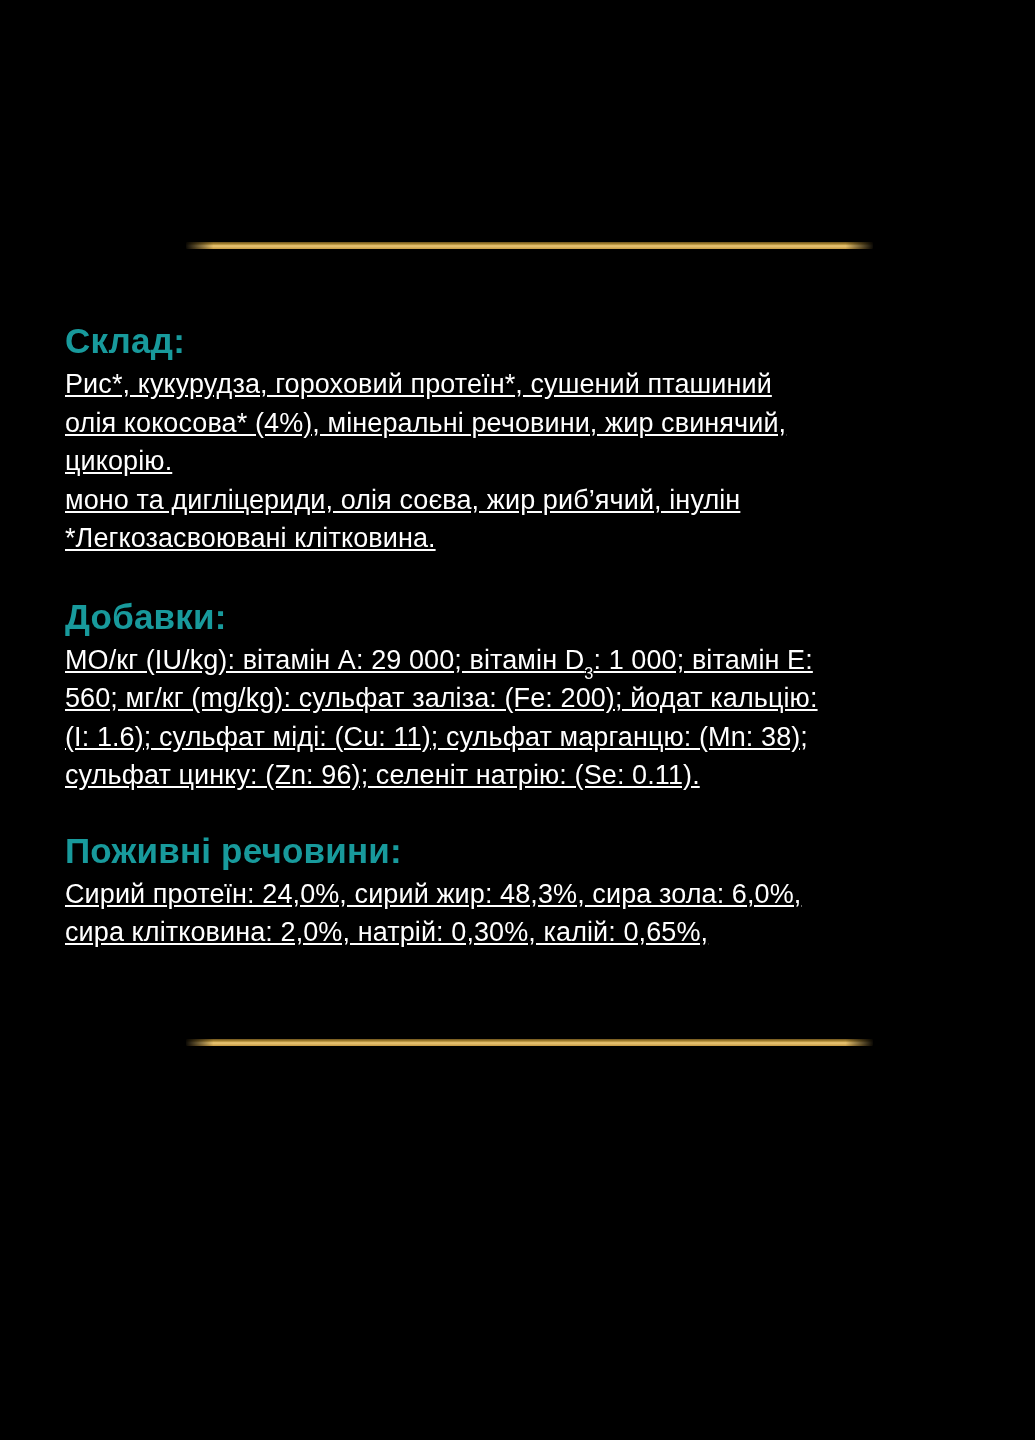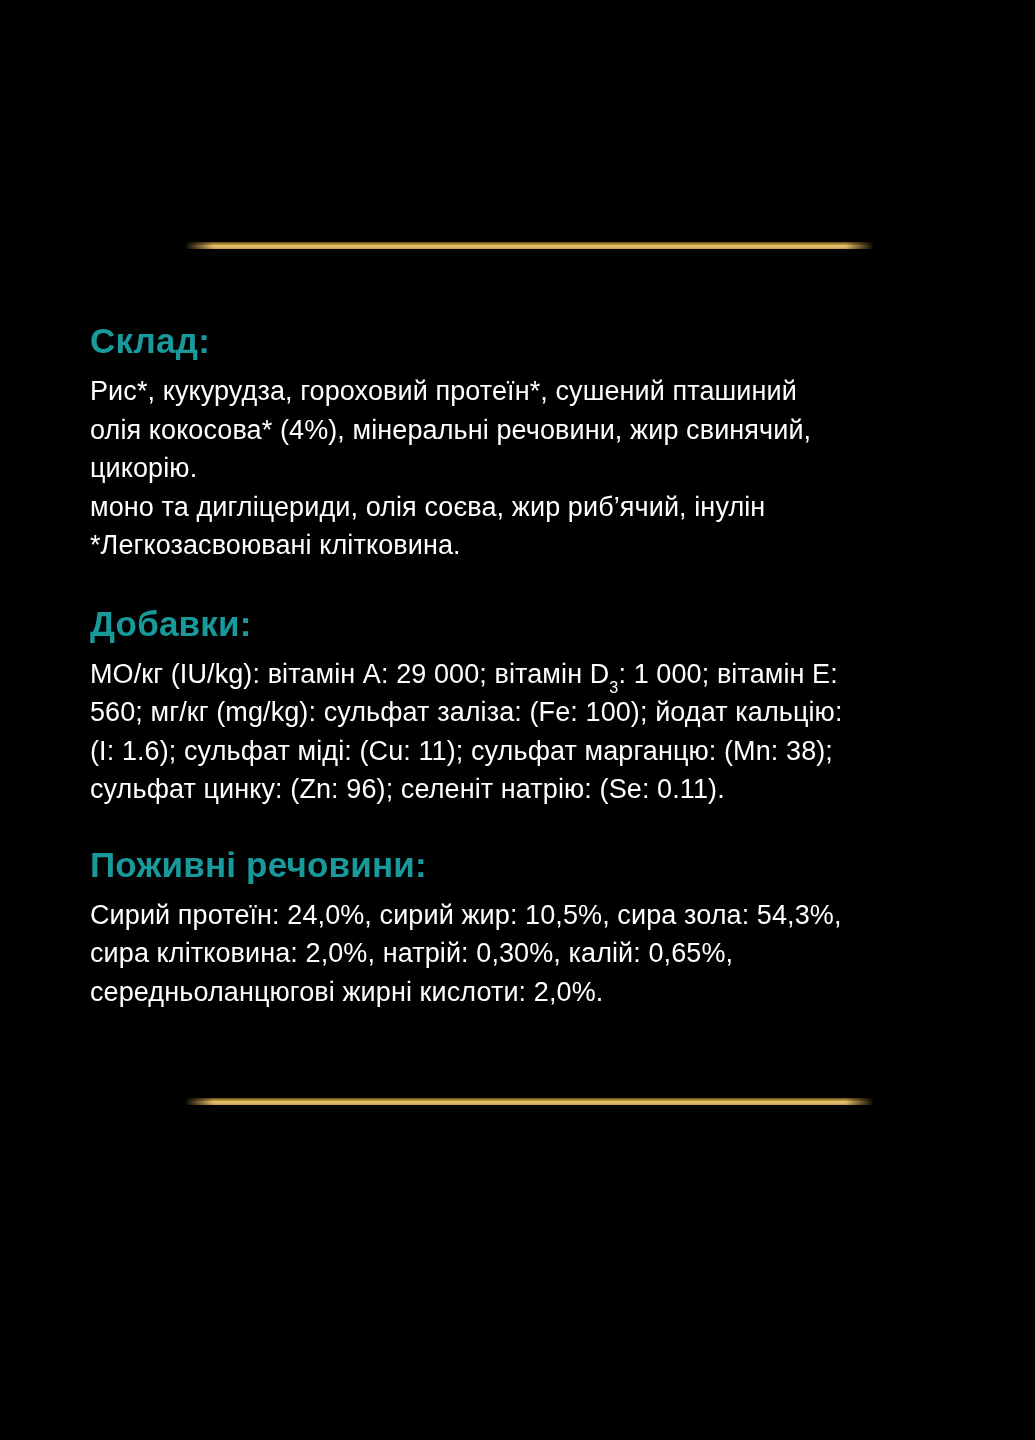--- a/index.html
+++ b/index.html
@@ -24,36 +24,36 @@
     background:
       linear-gradient(90deg,
         rgba(0,0,0,0.95) 0%, rgba(0,0,0,0) 4%,
         rgba(0,0,0,0) 96%, rgba(0,0,0,0.95) 100%),
       linear-gradient(180deg,
         #6e5420 0%, #a8842f 28%, #ecc877 55%, #c59a44 100%);
   }
   .rule-top { margin-top: 242px; }
   .rule-bottom { margin-top: 87px; }
   .content {
-    padding-left: 90px;
+    padding-left: 65px;
     padding-right: 40px;
   }
   section { display: block; }
   .section-heading {
     margin: 0;
     font-size: 35px;
     line-height: 42px;
     font-weight: 700;
     color: #189a9c;
     letter-spacing: 0.2px;
   }
   .section-composition { margin-top: 71px; }
   .section-additives   { margin-top: 38px; }
   .section-nutrients   { margin-top: 35px; }
-  .section-body { margin-top: 10px; }
+  .section-body { margin-top: 3px; text-decoration: underline; }
   .line {
     font-size: 27px;
     line-height: 38.5px;
     font-weight: 400;
     white-space: nowrap;
     letter-spacing: 0.1px;
   }
   .line sub {
     font-size: 0.6em;
     line-height: 0;
@@ -78,32 +78,31 @@
         <div class="line">цикорію.</div>
         <div class="line">моно та дигліцериди, олія соєва, жир риб’ячий, інулін</div>
         <div class="line">*Легкозасвоювані клітковина.</div>
       </div>
     </section>
 
     <section class="section-additives">
       <h2 class="section-heading">Добавки:</h2>
       <div class="section-body">
         <div class="line"><span>МО/кг (IU/kg): вітамін A: 29 000; вітамін D</span><sub>3</sub><span>: 1 000; вітамін E:</span></div>
-        <div class="line">560; мг/кг (mg/kg): сульфат заліза: (Fe: 100); йодат кальцію:</div>
+        <div class="line">560; мг/кг (mg/kg): сульфат заліза: (Fe: 200); йодат кальцію:</div>
         <div class="line">(I: 1.6); сульфат міді: (Cu: 11); сульфат марганцю: (Mn: 38);</div>
         <div class="line">сульфат цинку: (Zn: 96); селеніт натрію: (Se: 0.11).</div>
       </div>
     </section>
 
     <section class="section-nutrients">
       <h2 class="section-heading">Поживні речовини:</h2>
       <div class="section-body">
-        <div class="line">Сирий протеїн: 24,0%, сирий жир: 10,5%, сира зола: 54,3%,</div>
+        <div class="line">Сирий протеїн: 24,0%, сирий жир: 48,3%, сира зола: 6,0%,</div>
         <div class="line">сира клітковина: 2,0%, натрій: 0,30%, калій: 0,65%,</div>
-        <div class="line">середньоланцюгові жирні кислоти: 2,0%.</div>
       </div>
     </section>
 
   </div>
 
   <div class="rule rule-bottom"></div>
 
 </div>
 
 </body></html>

